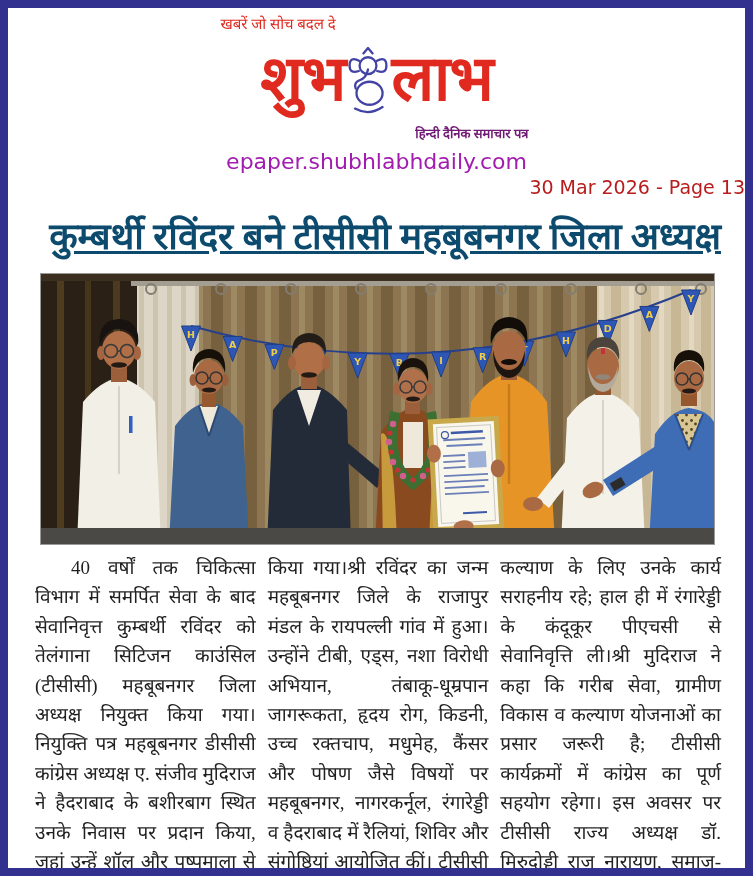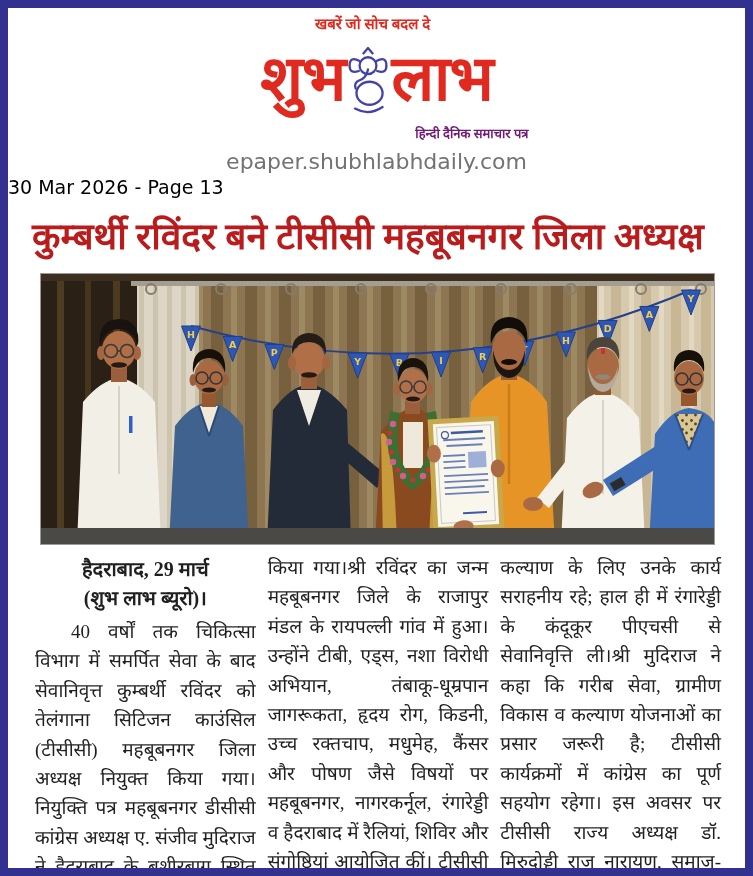--- a/index.html
+++ b/index.html
@@ -5,42 +5,42 @@
   html,body{margin:0;padding:0;background:#ffffff;}
   .frame{
     width:753px;height:876px;box-sizing:border-box;
     border:8px solid #32318f;background:#ffffff;overflow:hidden;
     font-family:"Liberation Serif",serif;position:relative;
   }
   
   .masthead{padding-top:8px;}
   .logo-box{width:312px;margin:0 auto;position:relative;}
   .tagline{
-    text-align:center;color:#e02a1f;font-weight:bold;font-size:15px;
+    text-align:left;color:#e02a1f;font-weight:normal;font-size:15px;
     padding-right:8px;line-height:1.1;font-family:"Liberation Serif",serif;
   }
   .title-row{display:flex;align-items:center;justify-content:center;margin-top:1px;}
   .title-word{color:#e02a1f;font-weight:bold;font-size:63px;line-height:0.95;letter-spacing:-1px;}
   .ganesha{flex:0 0 auto;margin-top:6px;}
   .subtitle{
     text-align:right;color:#701a75;font-weight:bold;font-size:13px;
     padding-right:4px;margin-top:-2px;
   }
   .site-line{
-    text-align:center;font-family:"DejaVu Sans",sans-serif;color:#737373;
+    text-align:center;font-family:"DejaVu Sans",sans-serif;color:#a21caf;
     font-size:22px;margin-top:8px;line-height:1.1;
   }
   .date-line{
-    text-align:left;font-family:"DejaVu Sans",sans-serif;color:#000000;
+    text-align:right;font-family:"DejaVu Sans",sans-serif;color:#b91c1c;
     font-size:19px;margin-top:3px;line-height:1.1;
   }
   
   .headline{
-    margin:16px 24px 0 24px;text-align:left;color:#b91c1c;
-    font-size:37px;font-weight:bold;line-height:1.25;white-space:nowrap;
+    margin:16px 24px 0 24px;text-align:right;color:#0c4a6e;
+    font-size:37px;font-weight:bold;line-height:1.25;white-space:nowrap;text-decoration:underline;
   }
   
   .photo-fig{margin:13px 32px 0 32px;width:673px;height:270px;border:1px solid #9a9a9a;box-sizing:content-box;}
   .photo-fig svg{display:block;}
   
   .body-cols{
     display:flex;gap:12px;padding:8px 24px 0 27px;
     font-size:19px;line-height:1.55;color:#1f1f1f;text-align:justify;
   }
   .col{flex:1 1 0;min-width:0;}
@@ -307,24 +307,20 @@
         <ellipse cx="457" cy="196" rx="7" ry="9" fill="#a96a43"></ellipse>
         <ellipse cx="420" cy="252" rx="10" ry="6" fill="#b0714a"></ellipse>
       </g>
 
       <rect x="0" y="254" width="673" height="16" fill="#4a4946"></rect>
     </svg>
   </figure>
 
   <section class="body-cols">
     <div class="col">
-      <p class="dateline">
-        <span>हैदराबाद, 29 मार्च</span><br>
-        <span>(शुभ लाभ ब्यूरो)।</span>
-      </p>
       <p class="bodytext indent">40 वर्षों तक चिकित्सा विभाग में समर्पित सेवा के बाद सेवानिवृत्त कुम्बर्थी रविंदर को तेलंगाना सिटिजन काउंसिल (टीसीसी) महबूबनगर जिला अध्यक्ष नियुक्त किया गया। नियुक्ति पत्र महबूबनगर डीसीसी कांग्रेस अध्यक्ष ए. संजीव मुदिराज ने हैदराबाद के बशीरबाग स्थित उनके निवास पर प्रदान किया, जहां उन्हें शॉल और पुष्पमाला से सम्मानित</p>
     </div>
     <div class="col">
       <p class="bodytext">किया गया।श्री रविंदर का जन्म महबूबनगर जिले के राजापुर मंडल के रायपल्ली गांव में हुआ। उन्होंने टीबी, एड्स, नशा विरोधी अभियान, तंबाकू-धूम्रपान जागरूकता, हृदय रोग, किडनी, उच्च रक्तचाप, मधुमेह, कैंसर और पोषण जैसे विषयों पर महबूबनगर, नागरकर्नूल, रंगारेड्डी व हैदराबाद में रैलियां, शिविर और संगोष्ठियां आयोजित कीं। टीसीसी में शांति, सांप्रदायिक सौहार्द, महिला-युवा-छात्र</p>
     </div>
     <div class="col">
       <p class="bodytext">कल्याण के लिए उनके कार्य सराहनीय रहे; हाल ही में रंगारेड्डी के कंदूकूर पीएचसी से सेवानिवृत्ति ली।श्री मुदिराज ने कहा कि गरीब सेवा, ग्रामीण विकास व कल्याण योजनाओं का प्रसार जरूरी है; टीसीसी कार्यक्रमों में कांग्रेस का पूर्ण सहयोग रहेगा। इस अवसर पर टीसीसी राज्य अध्यक्ष डॉ. मिरुदोड्डी राज नारायण, समाज-सेवी शिवकुमार, समन्वयक जी. वेणुगोपाल, बिच्चुकारी सूर्य सहित अन्य ने शुभकामनाएं दीं।</p>
     </div>
   </section>
 

